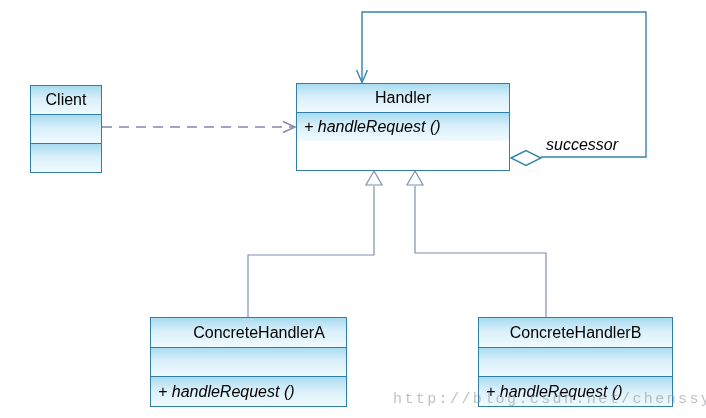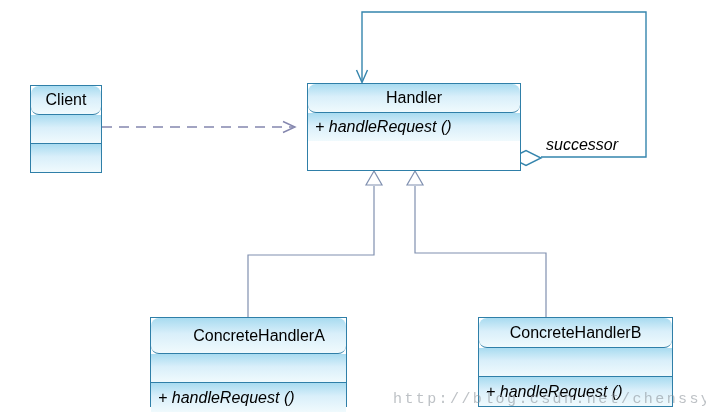--- a/index.html
+++ b/index.html
@@ -21,21 +21,21 @@
     border-bottom:1px solid #2f7fa8;
     background:linear-gradient(180deg,#a8dbf0 0%,#d9effa 45%,#f0fafd 100%);
     color:#000;
     font-size:16px;
     display:flex;
     align-items:center;
     white-space:nowrap;
     overflow:hidden;
   }
   .uml-row:last-child{border-bottom:none;font-style:italic;}
-  .uml-title{justify-content:center;border-radius:8px;}
+  .uml-title{justify-content:center;}
   .uml-member{justify-content:flex-start;padding-left:7px;}
   #connectors{position:absolute;left:0;top:0;width:706px;height:418px;}
   .edge-label{
     position:absolute;
     color:#000;
     font-size:16px;
     white-space:nowrap;
   }
   .watermark{
     position:absolute;
@@ -80,27 +80,27 @@
       <polygon points="415,171 407,185 423,185" fill="#ffffff"></polygon>
     </g>
   </svg>
 
   <div class="uml-class" style="left:30px;top:85px;width:72px;height:88px;">
     <div class="uml-row uml-title" style="height:29px;">Client</div>
     <div class="uml-row uml-member" style="height:29px;"></div>
     <div class="uml-row uml-member" style="height:28px;"></div>
   </div>
 
-  <div class="uml-class" style="left:296px;top:83px;width:214px;height:88px;margin-left:11px;">
+  <div class="uml-class" style="left:296px;top:83px;width:214px;height:88px;">
     <div class="uml-row uml-title" style="height:29px;">Handler</div>
     <div class="uml-row uml-member" style="height:28px;">+ handleRequest ()</div>
   </div>
 
   <div class="uml-class" style="left:150px;top:317px;width:197px;height:90px;">
-    <div class="uml-row uml-title" style="height:36px;padding-left:21px;">ConcreteHandlerA</div>
+    <div class="uml-row uml-title" style="height:30px;padding-left:21px;">ConcreteHandlerA</div>
     <div class="uml-row uml-member" style="height:29px;"></div>
     <div class="uml-row uml-member" style="height:29px;">+ handleRequest ()</div>
   </div>
 
   <div class="uml-class" style="left:478px;top:317px;width:195px;height:90px;">
     <div class="uml-row uml-title" style="height:30px;">ConcreteHandlerB</div>
     <div class="uml-row uml-member" style="height:29px;"></div>
     <div class="uml-row uml-member" style="height:29px;">+ handleRequest ()</div>
   </div>
 

